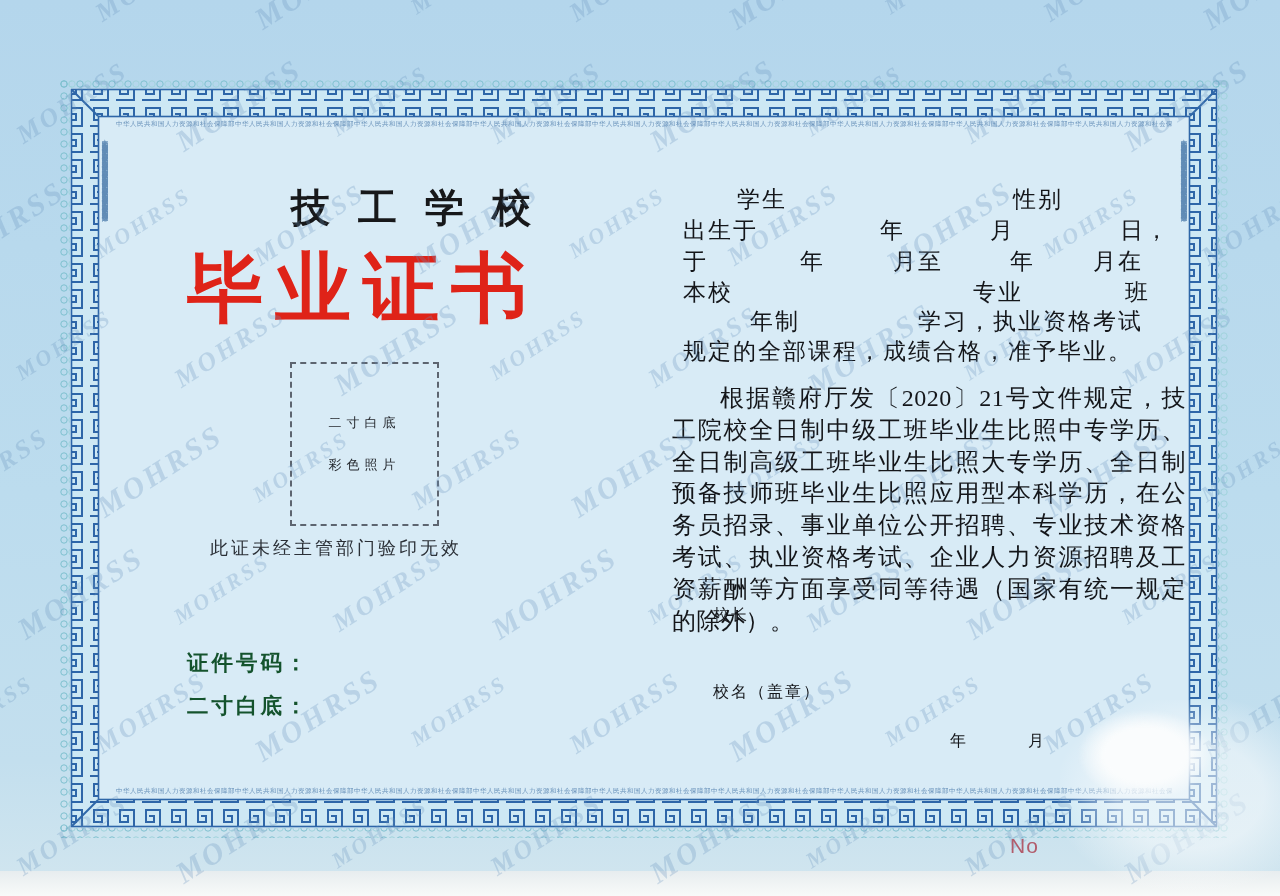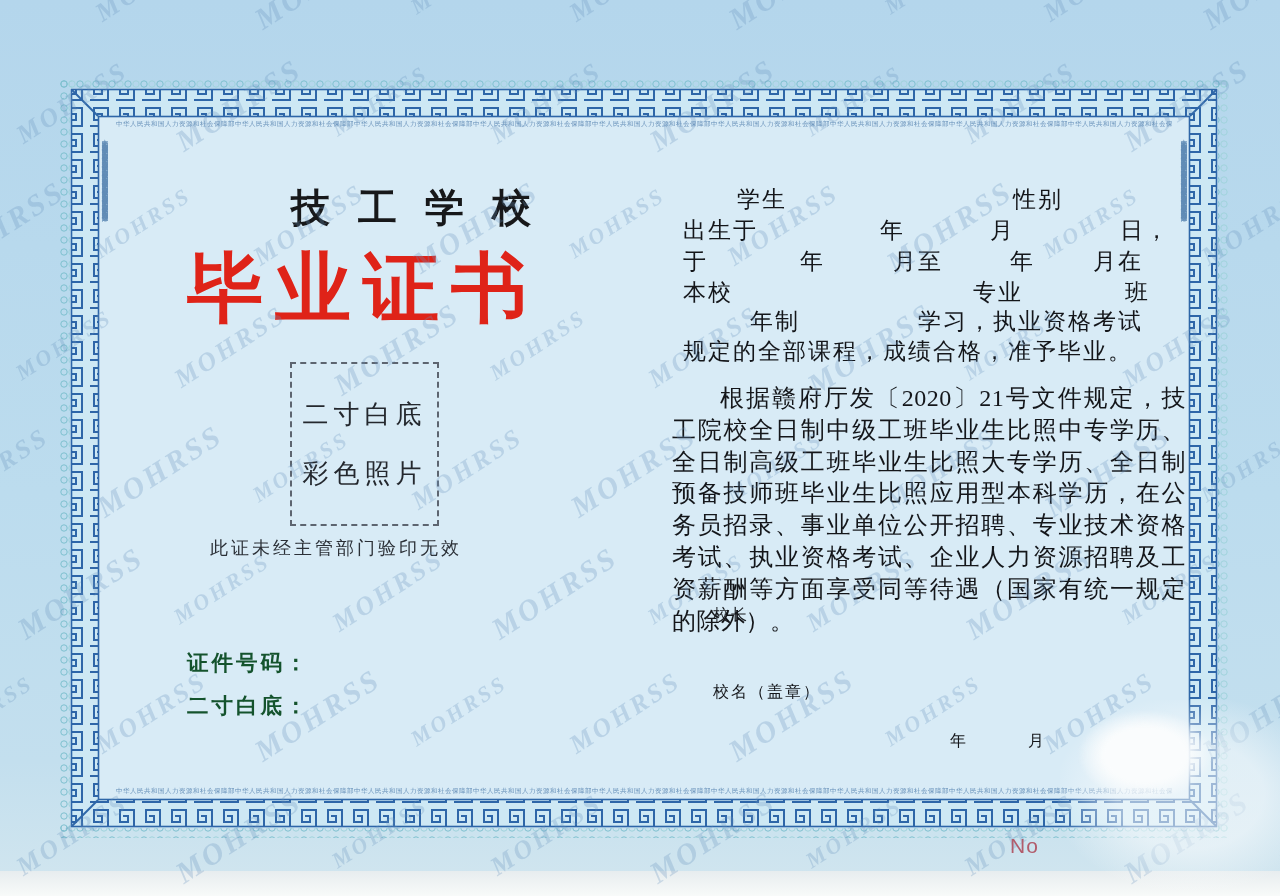--- a/index.html
+++ b/index.html
@@ -18,21 +18,21 @@
   .microtext{position:absolute;overflow:hidden;color:#4d7cab;opacity:.85;
              font-size:6.5px;line-height:8px;letter-spacing:.5px;white-space:nowrap;}
   .microtext.vert{writing-mode:vertical-rl;white-space:nowrap;}
   .school-type{position:absolute;left:145px;top:103px;width:440px;text-align:center;
                font-size:39px;font-weight:bold;color:#17181a;letter-spacing:28px;}
   .cert-title{position:absolute;left:103px;top:160px;width:400px;text-align:center;
               font-size:76px;font-weight:bold;color:var(--title_red,#df2318);letter-spacing:12px;}
   .photo-box{position:absolute;left:230px;top:284px;width:145px;height:160px;
              border:2px dashed #5d6570;display:flex;flex-direction:column;
              align-items:center;justify-content:center;gap:24px;}
-  .photo-box span{font-size:26px;color:#24282e;letter-spacing:5px;}
+  .photo-box span{font-size:13px;color:#24282e;letter-spacing:5px;}
   .stamp-note{position:absolute;left:150px;top:458px;width:310px;text-align:left;
               font-size:18px;color:#2b3037;letter-spacing:3px;}
   .num-label{position:absolute;left:127px;font-size:21.5px;font-weight:bold;
              color:#14532d;letter-spacing:3px;font-family:Liberation Serif, serif;}
   .fseg{position:absolute;font-size:23px;color:#14161a;letter-spacing:2px;white-space:nowrap;}
   .policy{position:absolute;left:612px;top:305px;width:514px;font-size:24px;
           line-height:31.8px;color:#14161a;text-align:justify;text-indent:2em;letter-spacing:.5px;}
   .sig{position:absolute;font-size:16px;color:#14161a;letter-spacing:2px;}
   .smudge{position:absolute;left:1020px;top:634px;width:130px;height:86px;border-radius:50%;
           background:radial-gradient(ellipse at center,rgba(252,253,253,.95) 0 45%,rgba(252,253,253,0) 75%);

